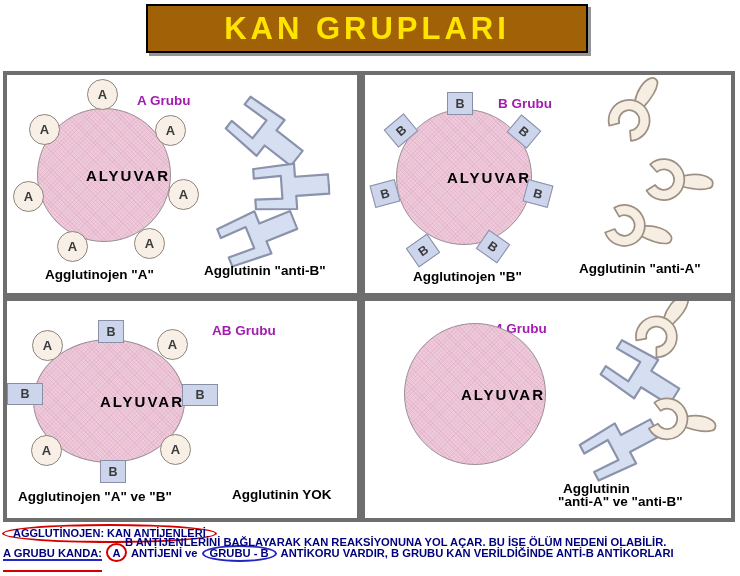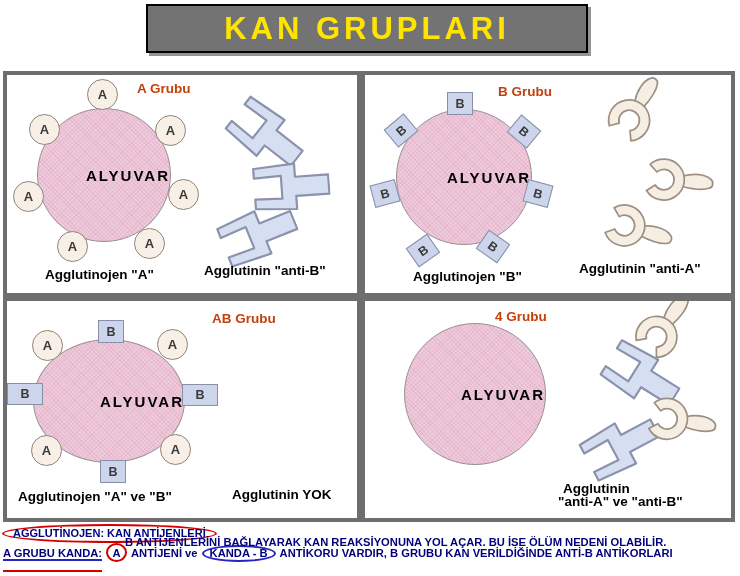--- a/index.html
+++ b/index.html
@@ -2,36 +2,36 @@
 <html><head>
 <meta charset="utf-8">
 <style>
   html,body{margin:0;padding:0;background:#ffffff;}
   body{font-family:"Liberation Sans",sans-serif;}
   #stage{position:relative;width:740px;height:576px;background:#ffffff;overflow:hidden;}
 
   
   #title-banner{
     position:absolute;left:146px;top:4px;width:442px;height:49px;
-    background:#737373;border:2px solid #000;box-sizing:border-box;
+    background:#a16207;border:2px solid #000;box-sizing:border-box;
     display:flex;align-items:center;justify-content:center;
     box-shadow:3px 3px 0 rgba(60,60,60,.55);
   }
   #title-banner .t{
     color:#ffe400;font-size:31px;font-weight:bold;letter-spacing:4px;white-space:nowrap;
   }
 
   
   #grid{
     position:absolute;left:3px;top:71px;width:732px;height:451px;box-sizing:border-box;
     border:4px solid #6e6e6e;background:#6e6e6e;
     display:grid;grid-template-columns:350px 366px;grid-template-rows:218px 217px;gap:8px;
   }
   .panel{position:relative;background:#ffffff;overflow:hidden;}
-  .panel-title{position:absolute;font-size:13.5px;font-weight:bold;color:#c2410c;white-space:nowrap;}
+  .panel-title{position:absolute;font-size:13.5px;font-weight:bold;color:#a21caf;white-space:nowrap;margin-top:12px;}
   .panel-label{position:absolute;font-size:13.5px;font-weight:bold;color:#000;white-space:nowrap;}
 
   
   .cell{
     position:absolute;border:1.5px solid #9b8f96;border-radius:50%;box-sizing:border-box;
     background:#efcadb;
     background-image:
       repeating-linear-gradient(45deg,rgba(190,120,158,.16) 0 1px,transparent 1px 3px),
       repeating-linear-gradient(-45deg,rgba(190,120,158,.12) 0 1px,transparent 1px 3px);
     display:flex;align-items:center;justify-content:flex-end;
@@ -232,19 +232,19 @@
   </div>
 
   <span class="legend red" style="left:2px;top:524px">AGGLUTİNOJEN: KAN ANTİJENLERİ</span>
 
   <div class="foot-line" style="left:3px;top:543px">
     <span class="ul-outer"><span class="ul-inner">A GRUBU KANDA:</span></span>
     <span class="circ-red">
         <span>A</span>
       </span>
     <span>ANTİJENİ ve</span>
-    <span class="oval-blue">KANDA - B</span>
+    <span class="oval-blue">GRUBU - B</span>
     <span>ANTİKORU VARDIR, B GRUBU KAN VERİLDİĞİNDE ANTİ-B ANTİKORLARI</span>
   </div>
 
   <div class="foot-line" style="left:125px;top:536px">B ANTİJENLERİNİ BAĞLAYARAK KAN REAKSİYONUNA YOL AÇAR. BU İSE ÖLÜM NEDENİ OLABİLİR.</div>
 
 </div>
 
 </body></html>

